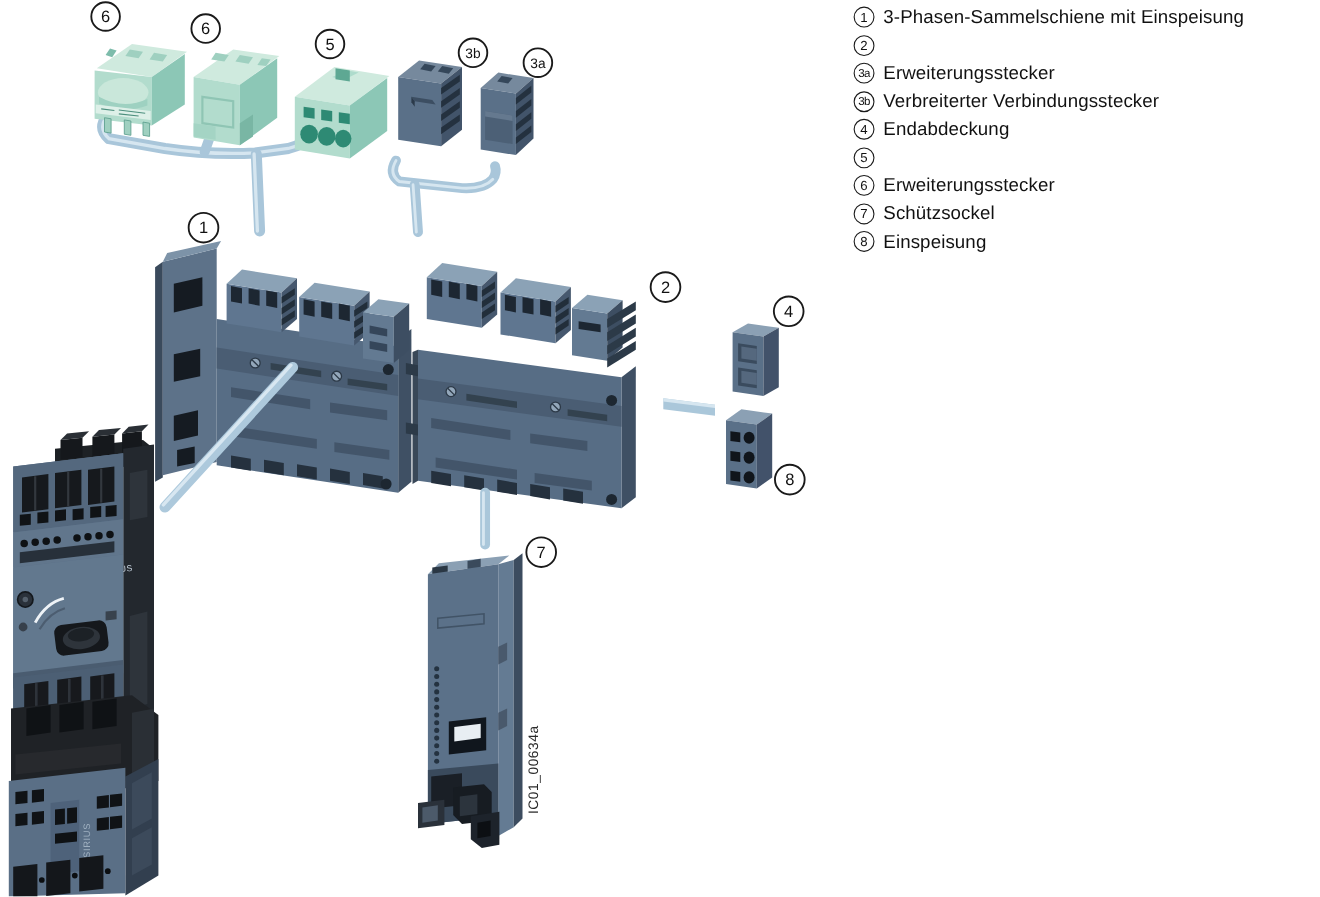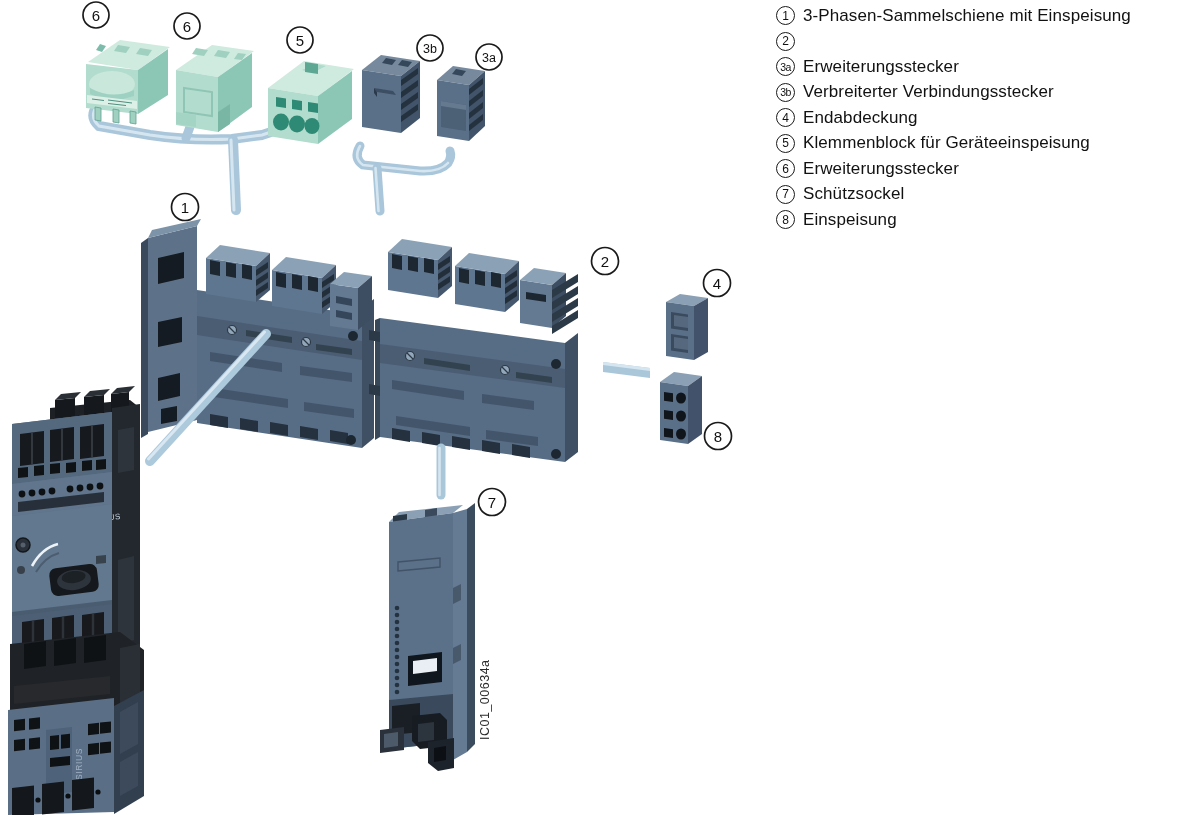--- a/index.html
+++ b/index.html
@@ -469,21 +469,20 @@
   <div class="legend-row">
     <span class="legend-num small">3b</span>
     <span class="legend-label">Verbreiterter Verbindungsstecker</span>
   </div>
   <div class="legend-row">
     <span class="legend-num">4</span>
     <span class="legend-label">Endabdeckung</span>
   </div>
   <div class="legend-row">
     <span class="legend-num">5</span>
-    <span class="legend-label">Klemmenblock für Geräteeinspeisung</span>
   </div>
   <div class="legend-row">
     <span class="legend-num">6</span>
     <span class="legend-label">Erweiterungsstecker</span>
   </div>
   <div class="legend-row">
     <span class="legend-num">7</span>
     <span class="legend-label">Schützsockel</span>
   </div>
   <div class="legend-row">

